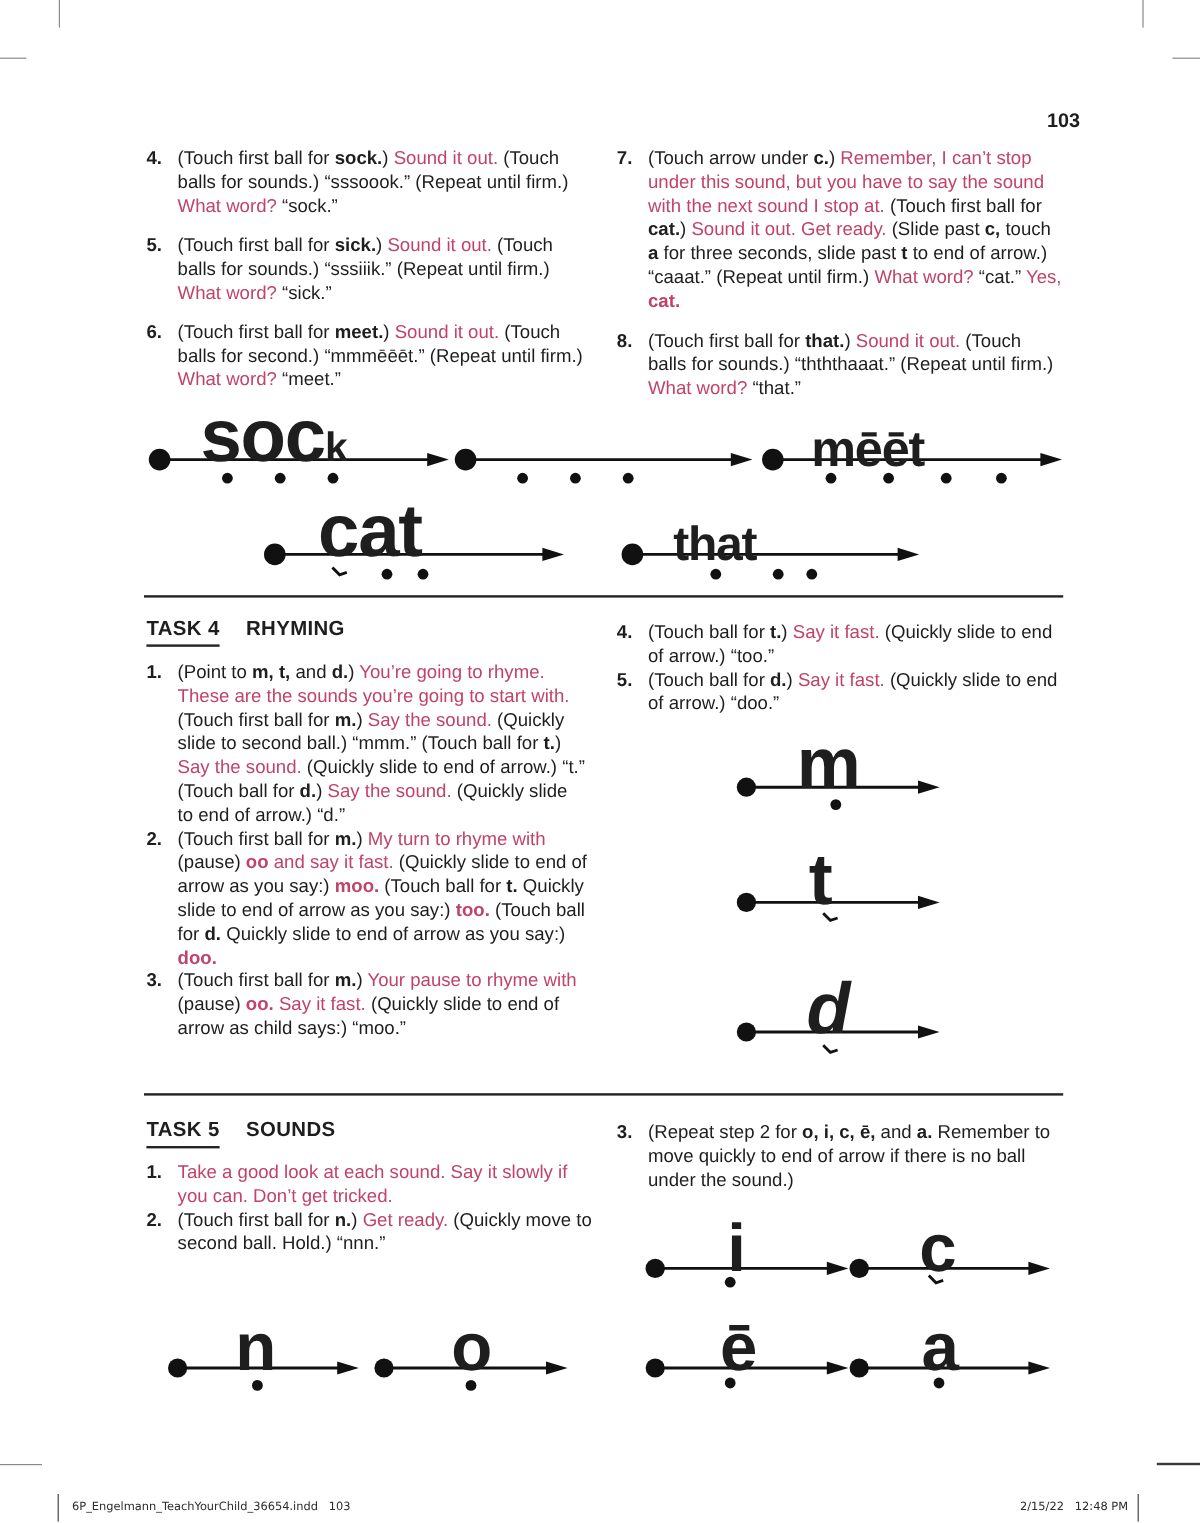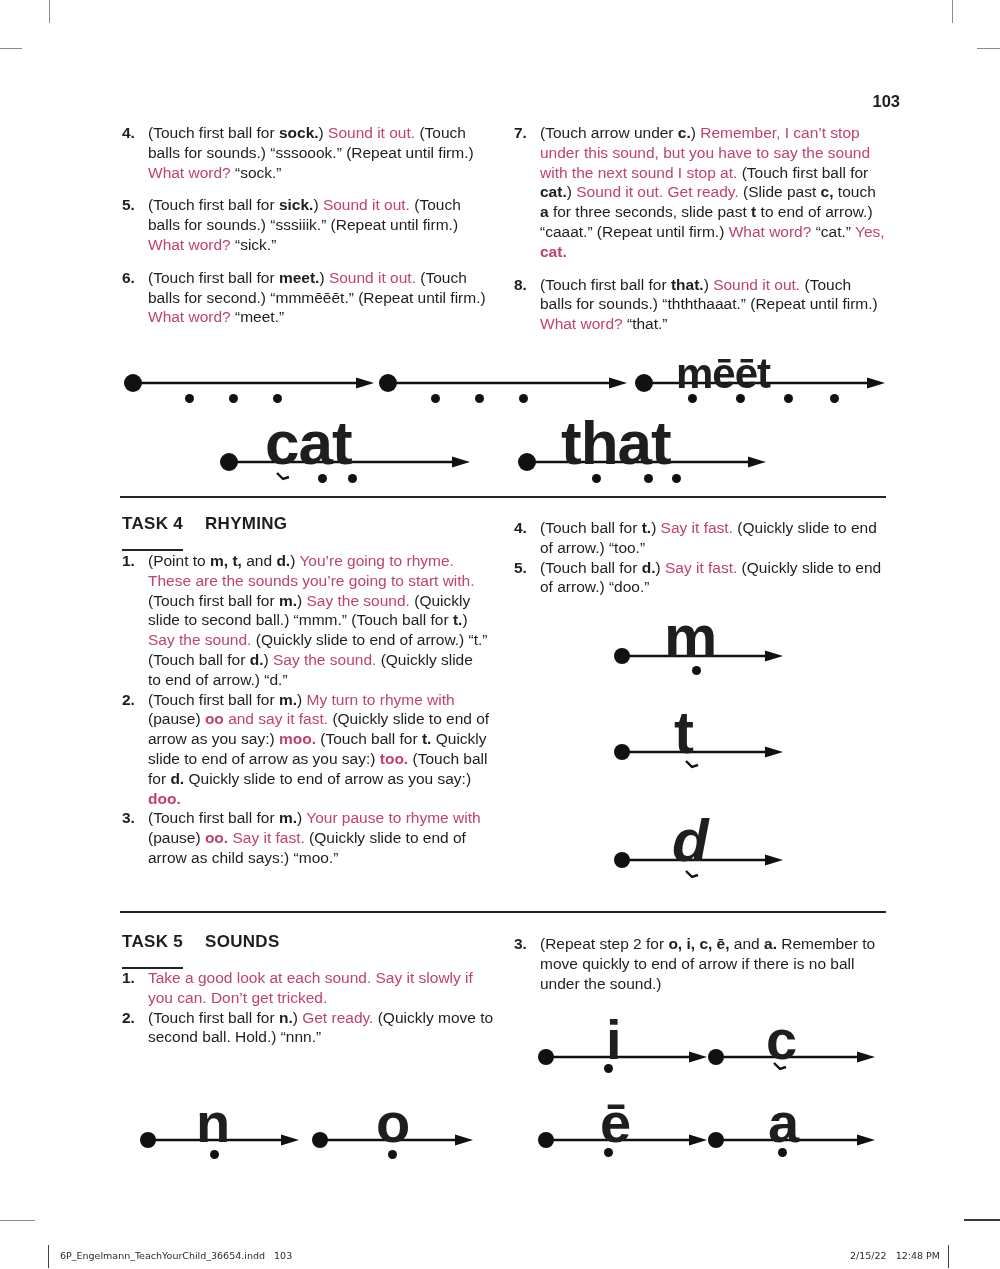--- a/index.html
+++ b/index.html
@@ -10,21 +10,21 @@
   }
   
   .crop{position:absolute; background:#8a8a8a;}
   .crop.dark{background:#3a3a3a;}
   
   .page-num{position:absolute; top:92px; right:100px; font-size:16.5px; font-weight:bold;}
   
   .divider{position:absolute; left:120px; width:766px; height:0; border-top:2px solid #242424;}
   
   .task-header{position:absolute; font-size:17px; font-weight:bold; letter-spacing:.3px; white-space:nowrap;}
-  .task-header .tlabel{border-bottom:2.5px solid #242424; padding-bottom:16px;}
+  .task-header .tlabel{border-bottom:2.5px solid #242424; padding-bottom:4px;}
   .task-header .ttitle{margin-left:22px;}
   
   .col{position:absolute; display:flex; flex-direction:column;}
   .col.gapped .item{margin-bottom:13px;}
   .item{display:flex; font-size:15.5px; line-height:19.8px;}
   .item .num{flex:none; width:26px; font-weight:bold;}
   .item .body{flex:1;}
   .seg-b{font-weight:bold;}
   .seg-r{color:var(--accent);}
   .seg-rb{color:var(--accent); font-weight:bold;}
@@ -131,20 +131,21 @@
       </div>
     </div>
 
   <div id="diagram-layer">
       <div class="diagram" style="left: 123px; top: 330px; width: 252px; height: 82px;">
         <svg width="252" height="82">
           <circle cx="10" cy="53" r="9" fill="#111"></circle>
           <line x1="10" y1="53" x2="240" y2="53" stroke="#111" stroke-width="2.4"></line>
           <polygon points="233,47.5 251,53 233,58.5" fill="#111"></polygon>
         </svg>
+        <span class="dword" style="left: 44px; font-size: 62px; bottom: 17px;"><span>soc</span><span class="letter-small">k</span></span>
         <span class="dot" style="left: 62px; top: 64px;"></span>
         <span class="dot" style="left: 106px; top: 64px;"></span>
         <span class="dot" style="left: 150px; top: 64px;"></span>
       </div>
       <div class="diagram" style="left: 378px; top: 330px; width: 250px; height: 82px;">
         <svg width="250" height="82">
           <circle cx="10" cy="53" r="9" fill="#111"></circle>
           <line x1="10" y1="53" x2="238" y2="53" stroke="#111" stroke-width="2.4"></line>
           <polygon points="231,47.5 249,53 231,58.5" fill="#111"></polygon>
         </svg>
@@ -176,21 +177,21 @@
         </svg>
         <span class="dot" style="left: 99px; top: 66px;"></span>
         <span class="dot" style="left: 129px; top: 66px;"></span>
       </div>
       <div class="diagram" style="left: 517px; top: 408px; width: 250px; height: 82px;">
         <svg width="250" height="82">
           <circle cx="10" cy="54" r="9" fill="#111"></circle>
           <line x1="10" y1="54" x2="238" y2="54" stroke="#111" stroke-width="2.4"></line>
           <polygon points="231,48.5 249,54 231,59.5" fill="#111"></polygon>
         </svg>
-        <span class="dword" style="left: 44px; font-size: 62px; bottom: 16px;"><span>that</span></span>
+        <span class="dword" style="left: 44px; font-size: 40px; bottom: 16px;"><span>that</span></span>
         <span class="dot" style="left: 75px; top: 66px;"></span>
         <span class="dot" style="left: 127px; top: 66px;"></span>
         <span class="dot" style="left: 155px; top: 66px;"></span>
       </div>
       <div class="diagram" style="left: 612px; top: 596px; width: 172px; height: 84px;">
         <svg width="172" height="84">
           <circle cx="10" cy="60" r="8" fill="#111"></circle>
           <line x1="10" y1="60" x2="160" y2="60" stroke="#111" stroke-width="2.4"></line>
           <polygon points="153,54.5 171,60 153,65.5" fill="#111"></polygon>
         </svg>

